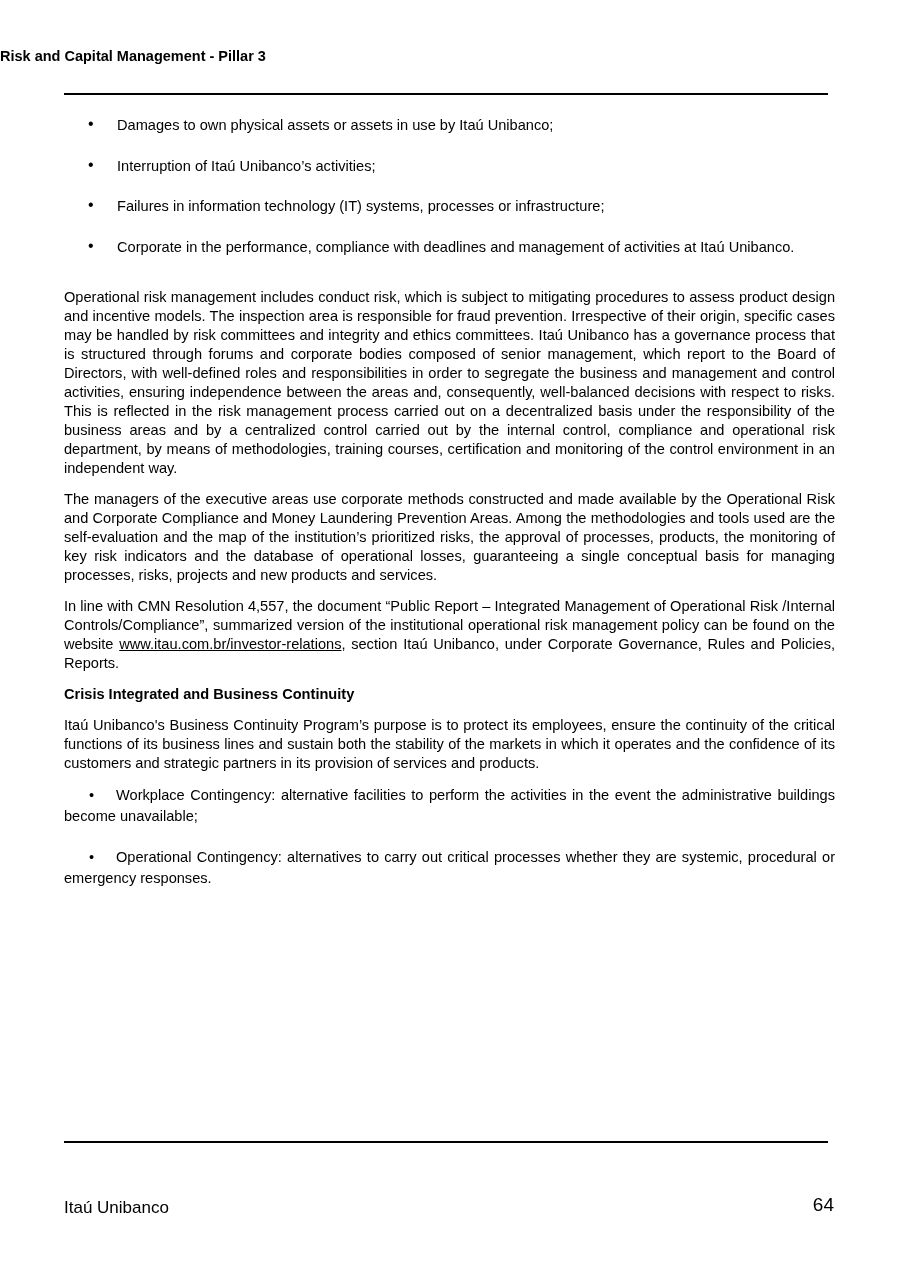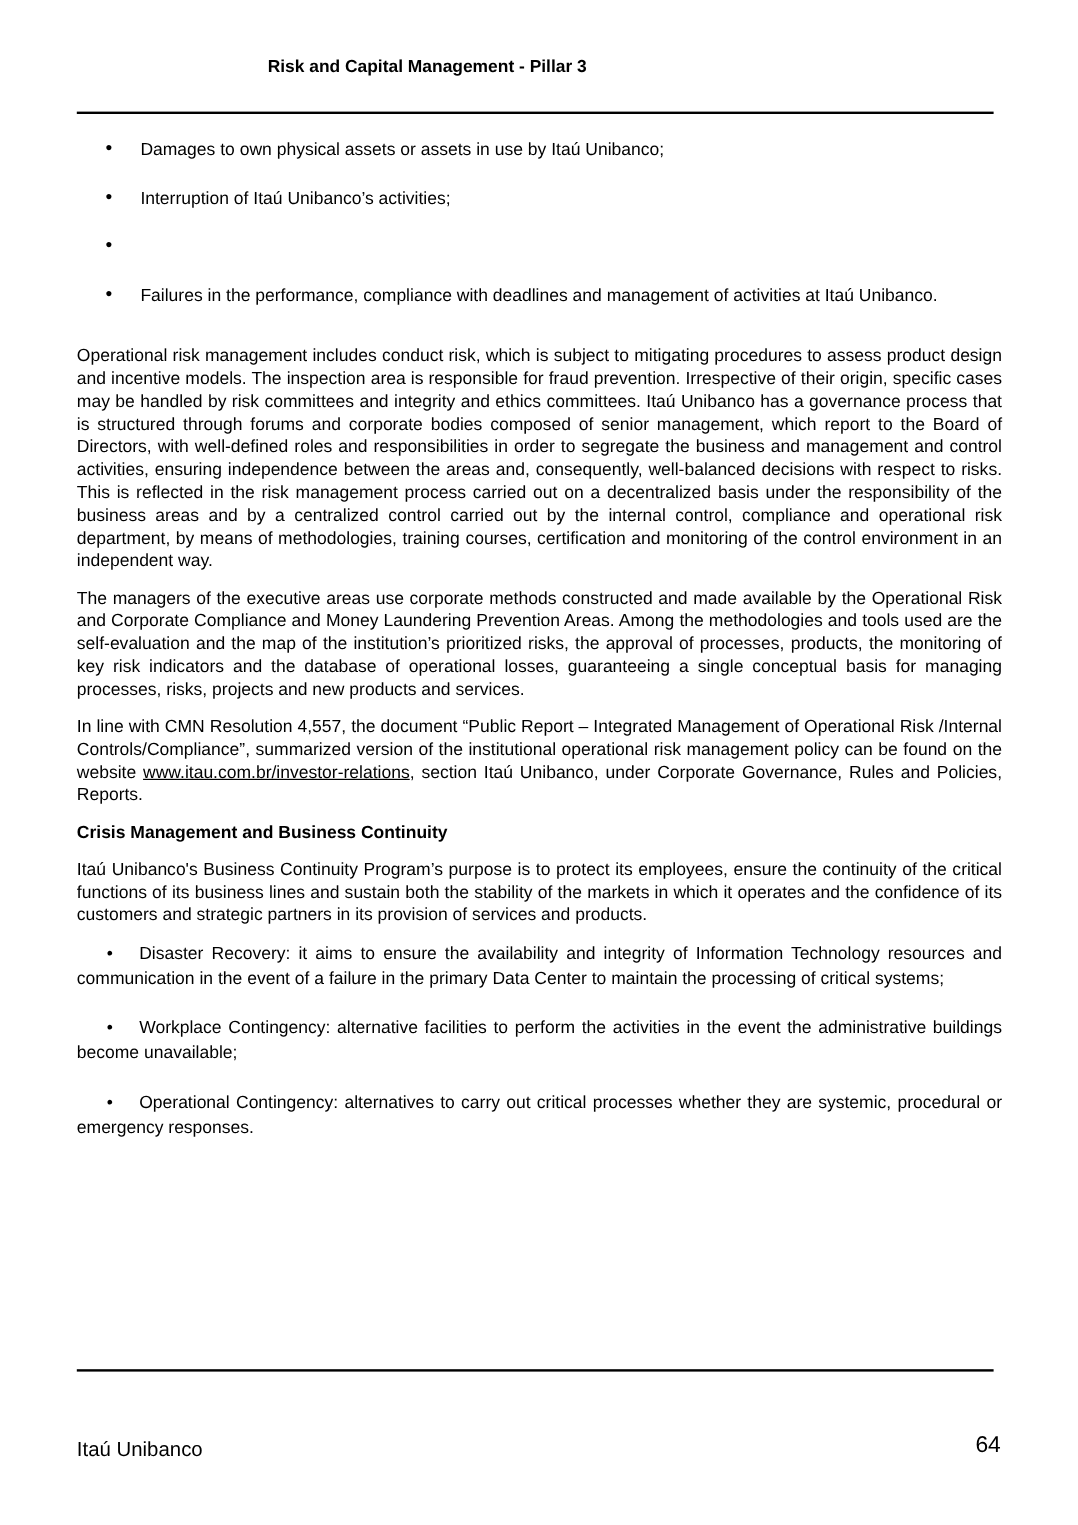--- a/index.html
+++ b/index.html
@@ -1,18 +1,18 @@
 <!DOCTYPE html>
 <html><head>
 <meta charset="utf-8">
 <style>
   html, body { margin: 0; padding: 0; background: #ffffff; }
   body { width: 898px; height: 1271px; position: relative; overflow: hidden;
          font-family: "Liberation Sans", sans-serif; color: #000; }
-  .header-title { position: absolute; top: 48px; left: 0; width: 712px; text-align: center;
+  .header-title { position: absolute; top: 48px; left: 0; width: 712px; 
                   font-size: 14.5px; font-weight: bold; }
   .rule { position: absolute; left: 64px; width: 764px; height: 0; border-top: 2px solid #000; }
   .rule.top { top: 93px; }
   .rule.bottom { top: 1141px; }
   .content { position: absolute; left: 64px; top: 116px; width: 771px; font-size: 14.6px; line-height: 19px; }
   .bul-top { position: relative; padding-left: 53px; margin: 0 0 21.5px 0; height: 19px; }
   .bul-top .dot { position: absolute; left: 24px; top: -2px; font-size: 16px; }
   .para { text-align: justify; margin: 0 0 12px 0; }
   .para.first { margin-top: 31px; }
   .heading { font-weight: bold; margin: 0 0 12px 0; }
@@ -33,34 +33,34 @@
   <div class="bul-top">
     <span class="dot">•</span>
     <span>Damages to own physical assets or assets in use by Itaú Unibanco;</span>
   </div>
   <div class="bul-top">
     <span class="dot">•</span>
     <span>Interruption of Itaú Unibanco’s activities;</span>
   </div>
   <div class="bul-top">
     <span class="dot">•</span>
+    <span>Failures in information technology (IT) systems, processes or infrastructure;</span>
   </div>
   <div class="bul-top" style="margin-bottom:0">
     <span class="dot">•</span>
-    <span>Failures in the performance, compliance with deadlines and management of activities at Itaú Unibanco.</span>
+    <span>Corporate in the performance, compliance with deadlines and management of activities at Itaú Unibanco.</span>
   </div>
 
   <p class="para first">Operational risk management includes conduct risk, which is subject to mitigating procedures to assess product design and incentive models. The inspection area is responsible for fraud prevention. Irrespective of their origin, specific cases may be handled by risk committees and integrity and ethics committees. Itaú Unibanco has a governance process that is structured through forums and corporate bodies composed of senior management, which report to the Board of Directors, with well-defined roles and responsibilities in order to segregate the business and management and control activities, ensuring independence between the areas and, consequently, well-balanced decisions with respect to risks. This is reflected in the risk management process carried out on a decentralized basis under the responsibility of the business areas and by a centralized control carried out by the internal control, compliance and operational risk department, by means of methodologies, training courses, certification and monitoring of the control environment in an independent way.</p>
   <p class="para">The managers of the executive areas use corporate methods constructed and made available by the Operational Risk and Corporate Compliance and Money Laundering Prevention Areas. Among the methodologies and tools used are the self-evaluation and the map of the institution’s prioritized risks, the approval of processes, products, the monitoring of key risk indicators and the database of operational losses, guaranteeing a single conceptual basis for managing processes, risks, projects and new products and services.</p>
   <p class="para"><span>In line with CMN Resolution 4,557, the document “Public Report – Integrated Management of Operational Risk /Internal Controls/Compliance”, summarized version of the institutional operational risk management policy can be found on the website </span><span class="link">www.itau.com.br/investor-relations</span><span>, section Itaú Unibanco, under Corporate Governance, Rules and Policies, Reports.</span></p>
 
-  <p class="heading">Crisis Management and Business Continuity</p>
+  <p class="heading">Crisis Integrated and Business Continuity</p>
   <p class="para">Itaú Unibanco's Business Continuity Program’s purpose is to protect its employees, ensure the continuity of the critical functions of its business lines and sustain both the stability of the markets in which it operates and the confidence of its customers and strategic partners in its provision of services and products.</p>
 
-  <p class="bul-wrap"><span class="dot">•</span><span>Disaster Recovery: it aims to ensure the availability and integrity of Information Technology resources and communication in the event of a failure in the primary Data Center to maintain the processing of critical systems;</span></p>
   <p class="bul-wrap"><span class="dot">•</span><span>Workplace Contingency: alternative facilities to perform the activities in the event the administrative buildings become unavailable;</span></p>
   <p class="bul-wrap" style="margin-bottom:4px"><span class="dot">•</span><span>Operational Contingency: alternatives to carry out critical processes whether they are systemic, procedural or emergency responses.</span></p>
 
 </div>
 
 <div class="rule bottom"></div>
 <div class="footer-company">Itaú Unibanco</div>
 <div class="page-number">64</div>
 
 </body></html>

